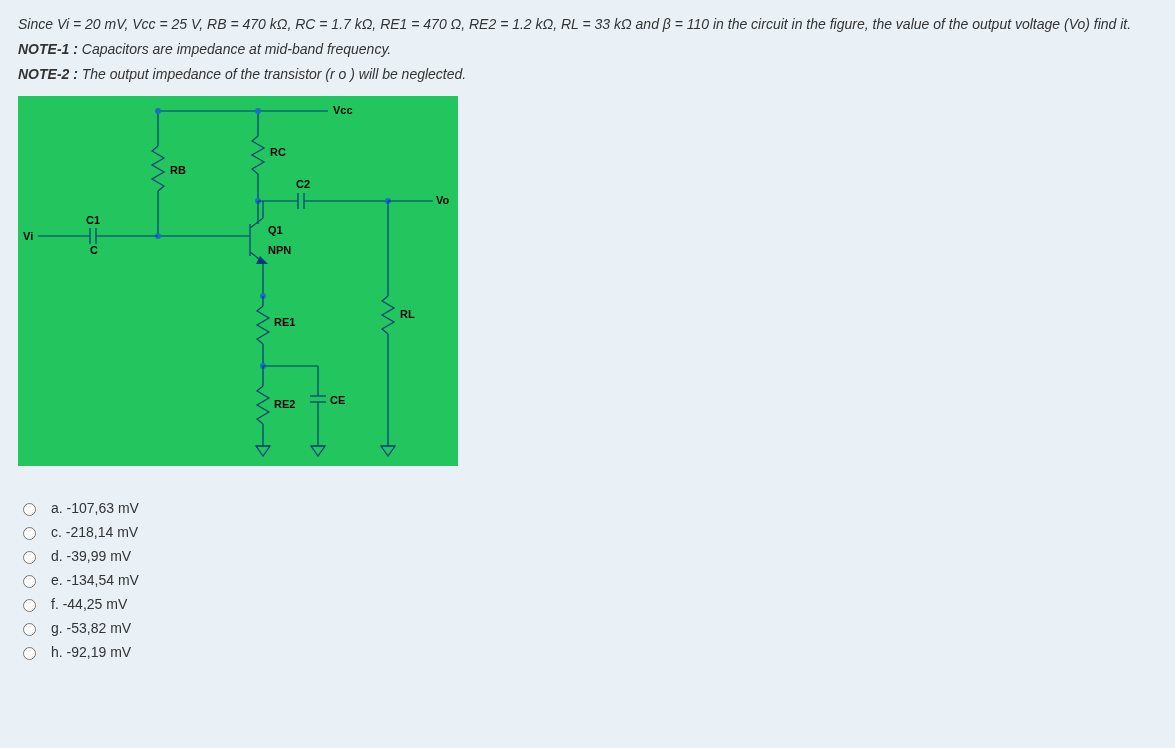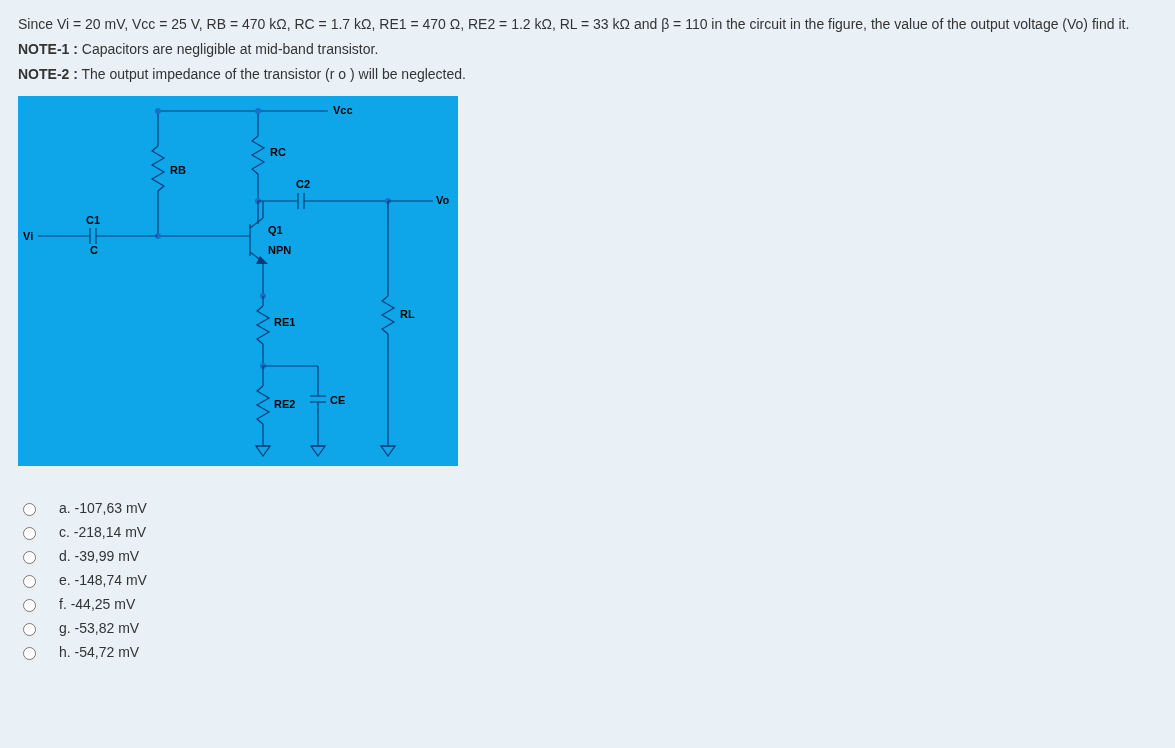--- a/index.html
+++ b/index.html
@@ -7,38 +7,39 @@
     padding: 12px 18px;
     background: #e9f1f7;
     font-family: Arial, Helvetica, sans-serif;
     font-size: 14px;
     color: #333;
     width: 1175px;
     box-sizing: border-box;
   }
   .question-text {
     line-height: 1.8;
+    font-style: italic;
   }
   .question-text strong { font-weight: bold; text-align: center; }
   .circuit-box {
-    background: #0ea5e9;
+    background: #22c55e;
     width: 440px;
     height: 370px;
     position: relative;
     margin-bottom: 30px;
     margin-top: 8px;
   }
   .circuit-box svg { position: absolute; top: 0; left: 0; }
   .options {
     margin-top: 20px;
   }
   .opt {
     display: flex;
     align-items: center;
-    gap: 20px;
+    gap: 12px;
     padding: 4px 0;
     font-size: 14px;
   }
   .opt input[type="radio"]{
     width: 13px; height:13px;
   }
   .clabel {
     font-family: Arial, sans-serif;
     font-size: 11px;
     font-weight: bold;
@@ -47,21 +48,21 @@
   .wire { stroke:#003c78; stroke-width:1.2; fill:none; }
   .node { fill:#1a6fc9; }
   .comp { stroke:#003c78; stroke-width:1.2; fill:none; }
 </style>
 </head>
 <body>
 
 <div class="question-text">
   <div>Since Vi = 20 mV, Vcc = 25 V, RB = 470 kΩ, RC = 1.7 kΩ, RE1 = 470 Ω, RE2 = 1.2 kΩ, RL = 33 kΩ and β = 110 in the circuit in the figure, the value of the output voltage (Vo) find it.</div>
   <div>
-    <strong>NOTE-1 :</strong><span> Capacitors are negligible at mid-band transistor.</span>
+    <strong>NOTE-1 :</strong><span> Capacitors are impedance at mid-band frequency.</span>
   </div>
   <div>
     <strong>NOTE-2 :</strong><span> The output impedance of the transistor (r o ) will be neglected.</span>
   </div>
 </div>
 
 <div class="circuit-box">
 <svg width="440" height="370" viewBox="0 0 440 370">
 
   <line class="wire" x1="140" y1="15" x2="260" y2="15"></line>
@@ -155,27 +156,27 @@
   <label class="opt">
     <input type="radio" name="ans" style="">
     <span>c. -218,14 mV</span>
   </label>
   <label class="opt">
     <input type="radio" name="ans" style="">
     <span>d. -39,99 mV</span>
   </label>
   <label class="opt">
     <input type="radio" name="ans" style="">
-    <span>e. -148,74 mV</span>
+    <span>e. -134,54 mV</span>
   </label>
   <label class="opt">
     <input type="radio" name="ans" style="">
     <span>f. -44,25 mV</span>
   </label>
   <label class="opt">
     <input type="radio" name="ans" style="">
     <span>g. -53,82 mV</span>
   </label>
   <label class="opt">
     <input type="radio" name="ans" style="">
-    <span>h. -54,72 mV</span>
+    <span>h. -92,19 mV</span>
   </label>
 </div>
 
 </body></html>

